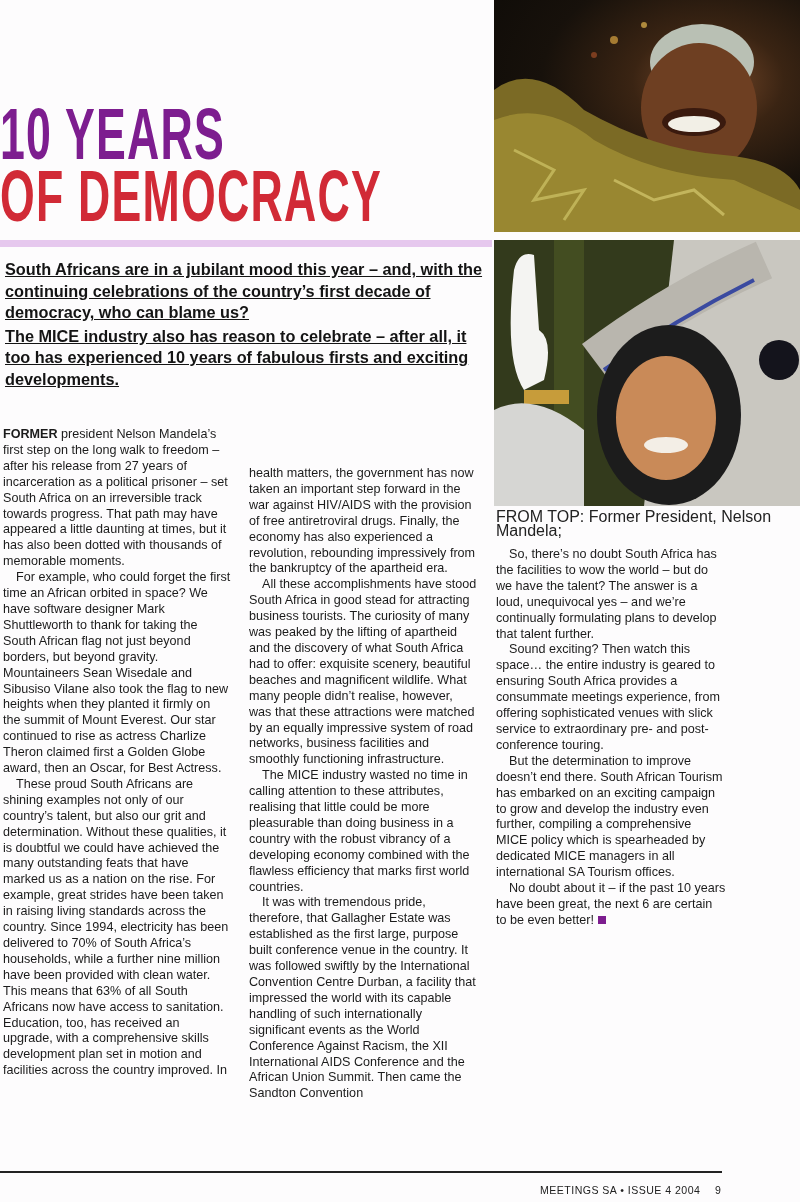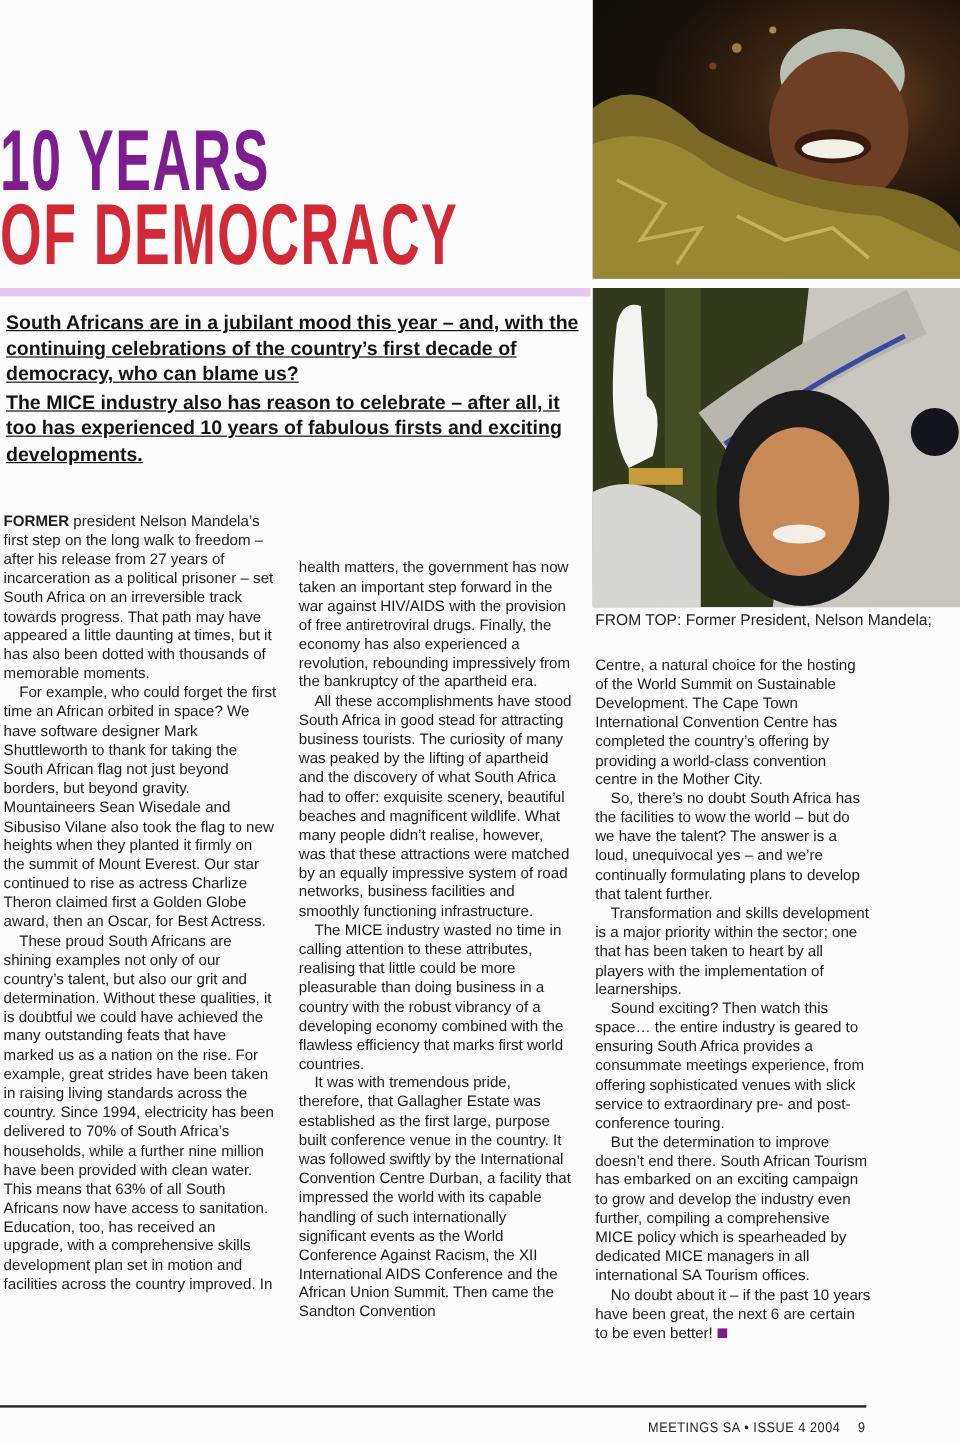--- a/index.html
+++ b/index.html
@@ -42,21 +42,21 @@
   }
   .photo {
     position: absolute; overflow: hidden;
   }
   .photo-top { left: 494px; top: 0; width: 306px; height: 232px;
     background: radial-gradient(ellipse at 70% 35%, #7a4a2a 0%, #3a2413 25%, #17110b 55%, #0b0906 100%); }
   .photo-bottom { left: 494px; top: 240px; width: 306px; height: 266px;
     background: linear-gradient(135deg, #3f4a1f 0%, #2b2f17 35%, #9a9a96 60%, #cfcfcb 100%); }
   .caption {
     position: absolute; left: 496px; top: 510px; width: 300px;
-    font-size: 13px; line-height: 13.5px; color: #222;
+    font-size: 16px; line-height: 13.5px; color: #222;
   }
   .bottom-rule {
     position: absolute; left: 0; top: 1171px; width: 722px; height: 2px; background: #222;
   }
   .footer {
     position: absolute; left: 540px; top: 1184px; font-size: 11.5px; letter-spacing: 0.5px;
     color: #222; white-space: nowrap;
     transform: scaleX(0.92); transform-origin: left top;
   }
   .footer .pg { margin-left: 16px; }
@@ -122,23 +122,21 @@
 </div>
 
 <div class="col col2">
   <p class="first">health matters, the government has now taken an important step forward in the war against HIV/AIDS with the provision of free antiretroviral drugs. Finally, the economy has also experienced a revolution, rebounding impressively from the bankruptcy of the apartheid era.</p>
   <p>All these accomplishments have stood South Africa in good stead for attracting business tourists. The curiosity of many was peaked by the lifting of apartheid and the discovery of what South Africa had to offer: exquisite scenery, beautiful beaches and magnificent wildlife. What many people didn’t realise, however, was that these attractions were matched by an equally impressive system of road networks, business facilities and smoothly functioning infrastructure.</p>
   <p>The MICE industry wasted no time in calling attention to these attributes, realising that little could be more pleasurable than doing business in a country with the robust vibrancy of a developing economy combined with the flawless efficiency that marks first world countries.</p>
   <p>It was with tremendous pride, therefore, that Gallagher Estate was established as the first large, purpose built conference venue in the country. It was followed swiftly by the International Convention Centre Durban, a facility that impressed the world with its capable handling of such internationally significant events as the World Conference Against Racism, the XII International AIDS Conference and the African Union Summit. Then came the Sandton Convention</p>
 </div>
 
 <div class="col col3">
-  <p class="first">Centre, a natural choice for the hosting of the World Summit on Sustainable Development. The Cape Town International Convention Centre has completed the country’s offering by providing a world-class convention centre in the Mother City.</p>
   <p>So, there’s no doubt South Africa has the facilities to wow the world – but do we have the talent? The answer is a loud, unequivocal yes – and we’re continually formulating plans to develop that talent further.</p>
-  <p>Transformation and skills development is a major priority within the sector; one that has been taken to heart by all players with the implementation of learnerships.</p>
   <p>Sound exciting? Then watch this space… the entire industry is geared to ensuring South Africa provides a consummate meetings experience, from offering sophisticated venues with slick service to extraordinary pre- and post-conference touring.</p>
   <p>But the determination to improve doesn’t end there. South African Tourism has embarked on an exciting campaign to grow and develop the industry even further, compiling a comprehensive MICE policy which is spearheaded by dedicated MICE managers in all international SA Tourism offices.</p>
   <p><span>No doubt about it – if the past 10 years have been great, the next 6 are certain to be even better!</span><span class="endmark"></span></p>
 </div>
 
 <div class="bottom-rule"></div>
 
 <div class="footer">
   <span>MEETINGS SA • ISSUE 4 2004</span><span class="pg">9</span>
 </div>

